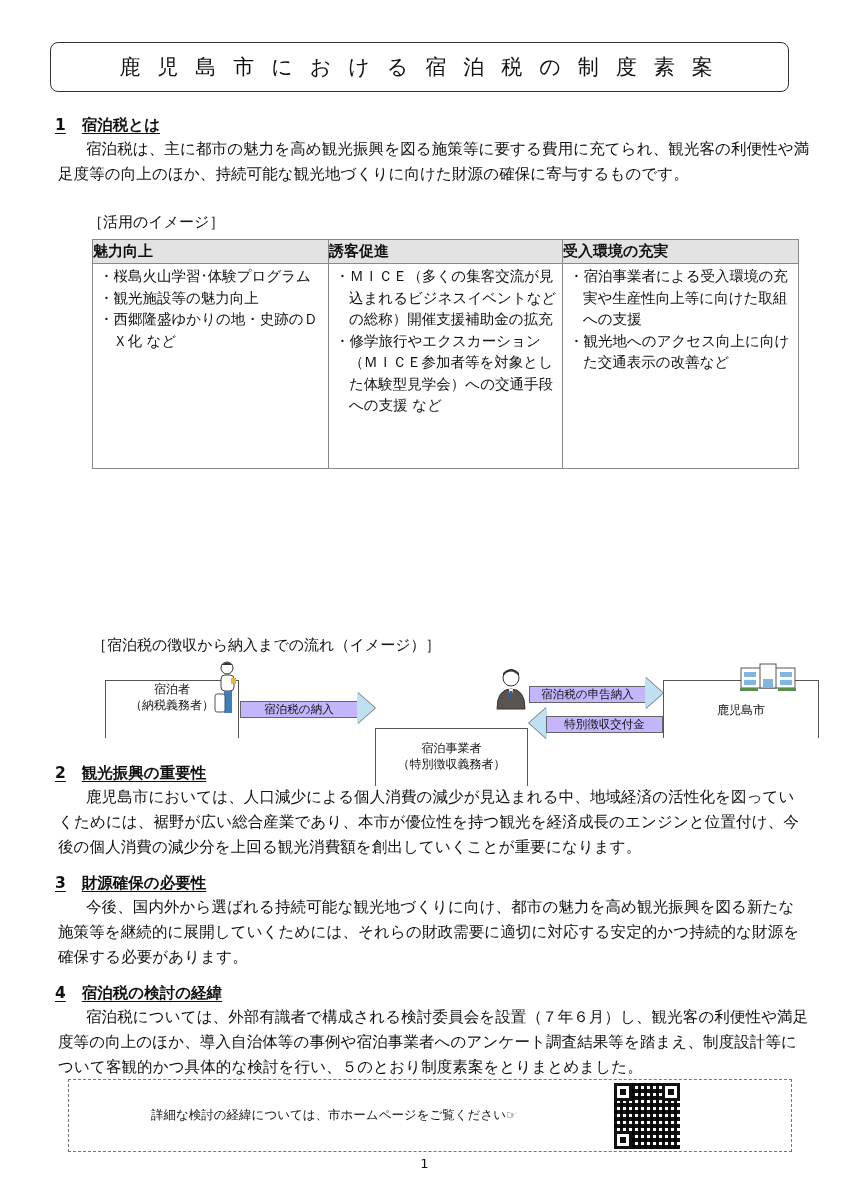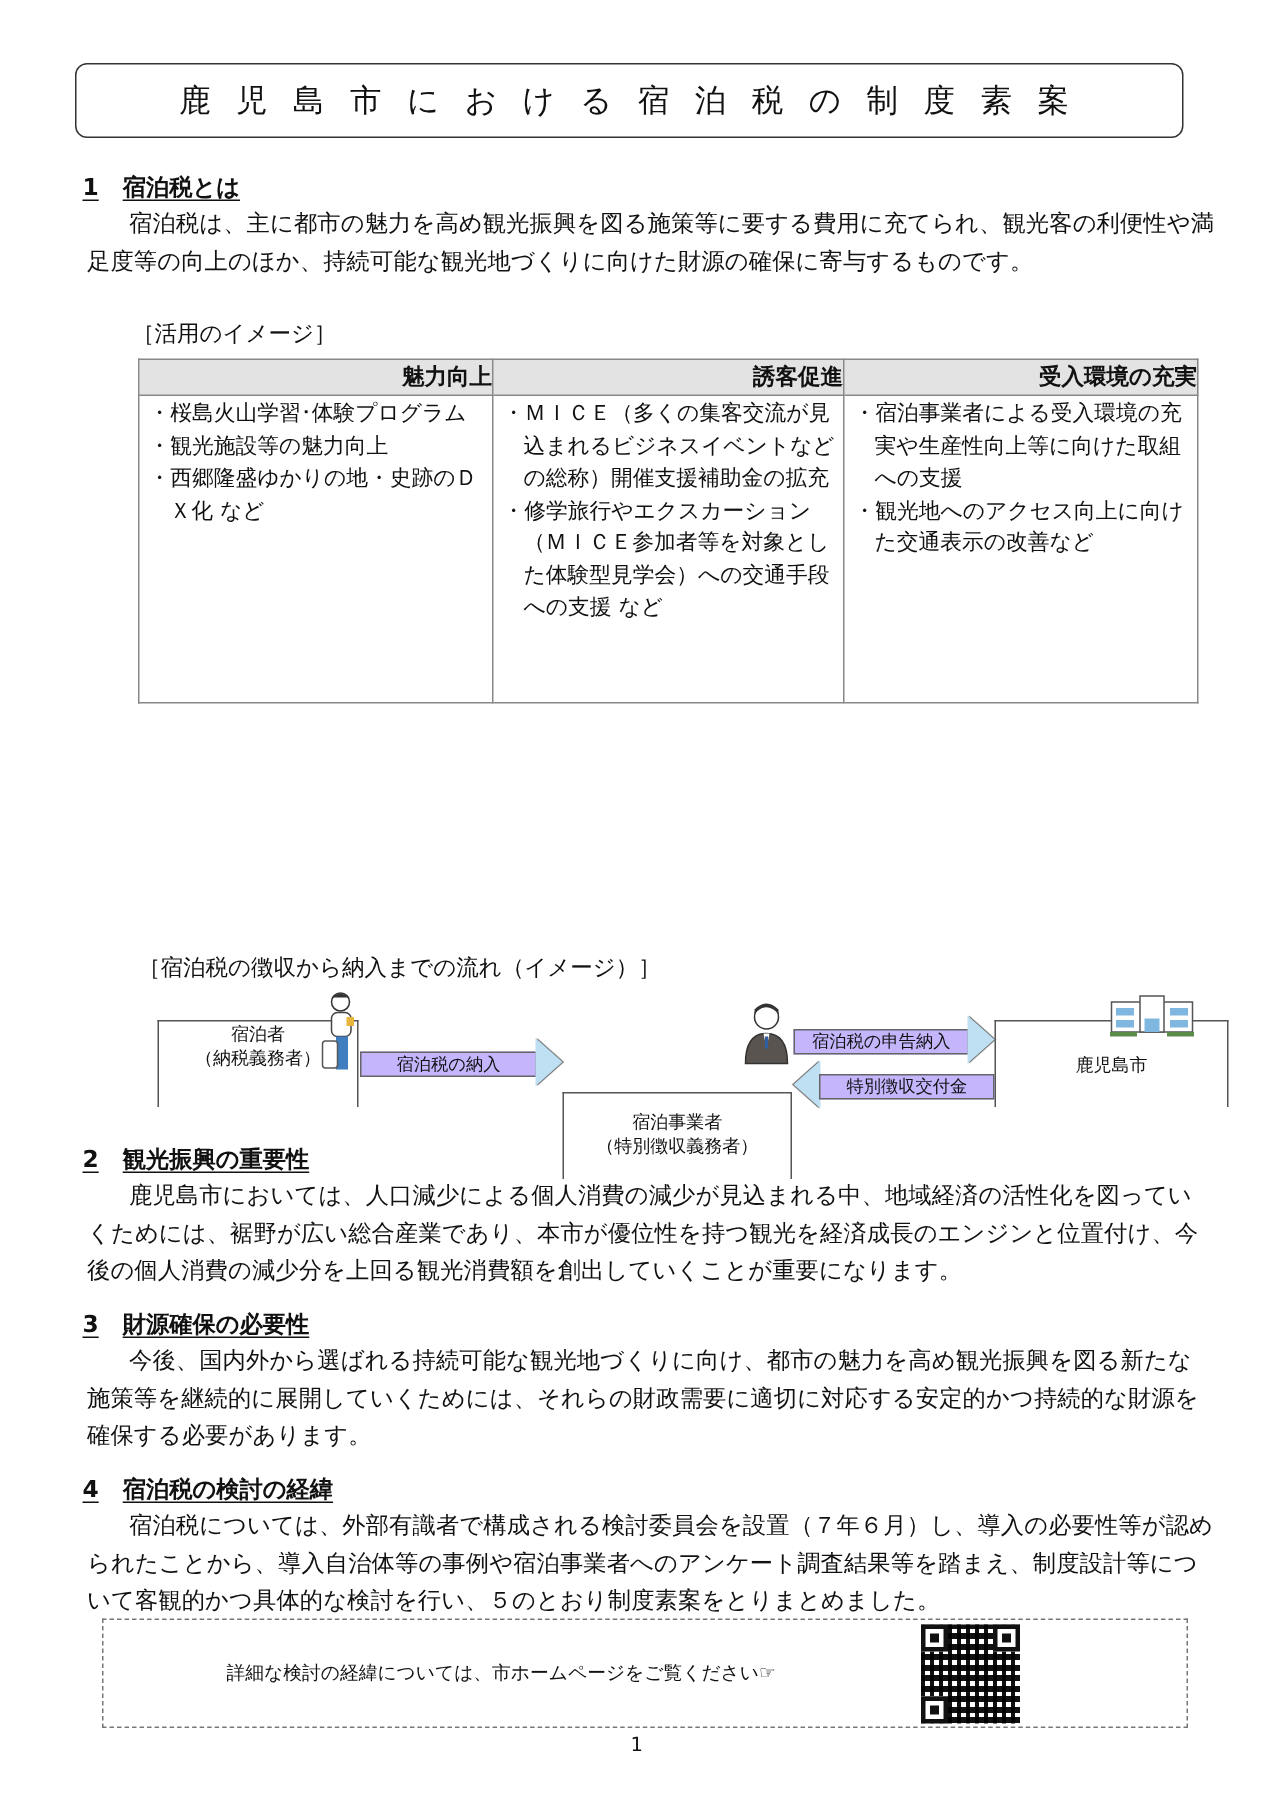--- a/index.html
+++ b/index.html
@@ -23,21 +23,21 @@
     text-indent: 28px; letter-spacing: 0.1px;
   }
   .bracket { position: absolute; font-size: 15px; white-space: nowrap; }
 
   table.usage {
     position: absolute; left: 92px; top: 239px; width: 706px; border-collapse: collapse;
     table-layout: fixed;
   }
   table.usage th, table.usage td { border: 1px solid #888; }
   table.usage th {
-    background: #e3e3e3; font-size: 15px; font-weight: bold; height: 24px; text-align: right;
+    background: #e3e3e3; font-size: 15px; font-weight: bold; height: 24px; text-align: left;
   }
   table.usage td.txt { vertical-align: top; padding: 2px 4px 0 6px; height: 205px; }
   table.usage td.img { height: 184px; padding: 3px; }
   .bullets { list-style: none; font-size: 14.5px; line-height: 21.5px; }
   .bullets li { padding-left: 14px; text-indent: -14px; }
   .bullets li::before { content: "・"; }
 
   .photo { width: 100%; height: 178px; position: relative; overflow: hidden; }
   .photo .cap {
     position: absolute; right: 4px; bottom: 3px; color: #f5f5f5; font-size: 14px;
@@ -215,21 +215,21 @@
 <p class="para" style="top:785px;">鹿児島市においては、人口減少による個人消費の減少が見込まれる中、地域経済の活性化を図っていくためには、裾野が広い総合産業であり、本市が優位性を持つ観光を経済成長のエンジンと位置付け、今後の個人消費の減少分を上回る観光消費額を創出していくことが重要になります。</p>
 
 <div class="sec-head" style="top:873px;">
   <span class="num">3</span><span>財源確保の必要性</span>
 </div>
 <p class="para" style="top:895px;">今後、国内外から選ばれる持続可能な観光地づくりに向け、都市の魅力を高め観光振興を図る新たな施策等を継続的に展開していくためには、それらの財政需要に適切に対応する安定的かつ持続的な財源を確保する必要があります。</p>
 
 <div class="sec-head" style="top:983px;">
   <span class="num">4</span><span>宿泊税の検討の経緯</span>
 </div>
-<p class="para" style="top:1005px;">宿泊税については、外部有識者で構成される検討委員会を設置（７年６月）し、導入の必要性等が認められたことから、導入自治体等の事例や宿泊事業者へのアンケート調査結果等を踏まえ、制度設計等について客観的かつ具体的な検討を行い、５のとおり制度素案をとりまとめました。</p>
+<p class="para" style="top:1005px;">宿泊税については、外部有識者で構成される検討委員会を設置（７年６月）し、観光客の利便性や満足度等の向上のほか、導入自治体等の事例や宿泊事業者へのアンケート調査結果等を踏まえ、制度設計等について客観的かつ具体的な検討を行い、５のとおり制度素案をとりまとめました。</p>
 
 <div class="note-box">
   <span class="note-text">詳細な検討の経緯については、市ホームページをご覧ください☞</span>
   <div class="qr">
     <div class="finder" style="left:0; top:0;"></div>
     <div class="finder" style="right:0; top:0;"></div>
     <div class="finder" style="left:0; bottom:0;"></div>
   </div>
 </div>
 

